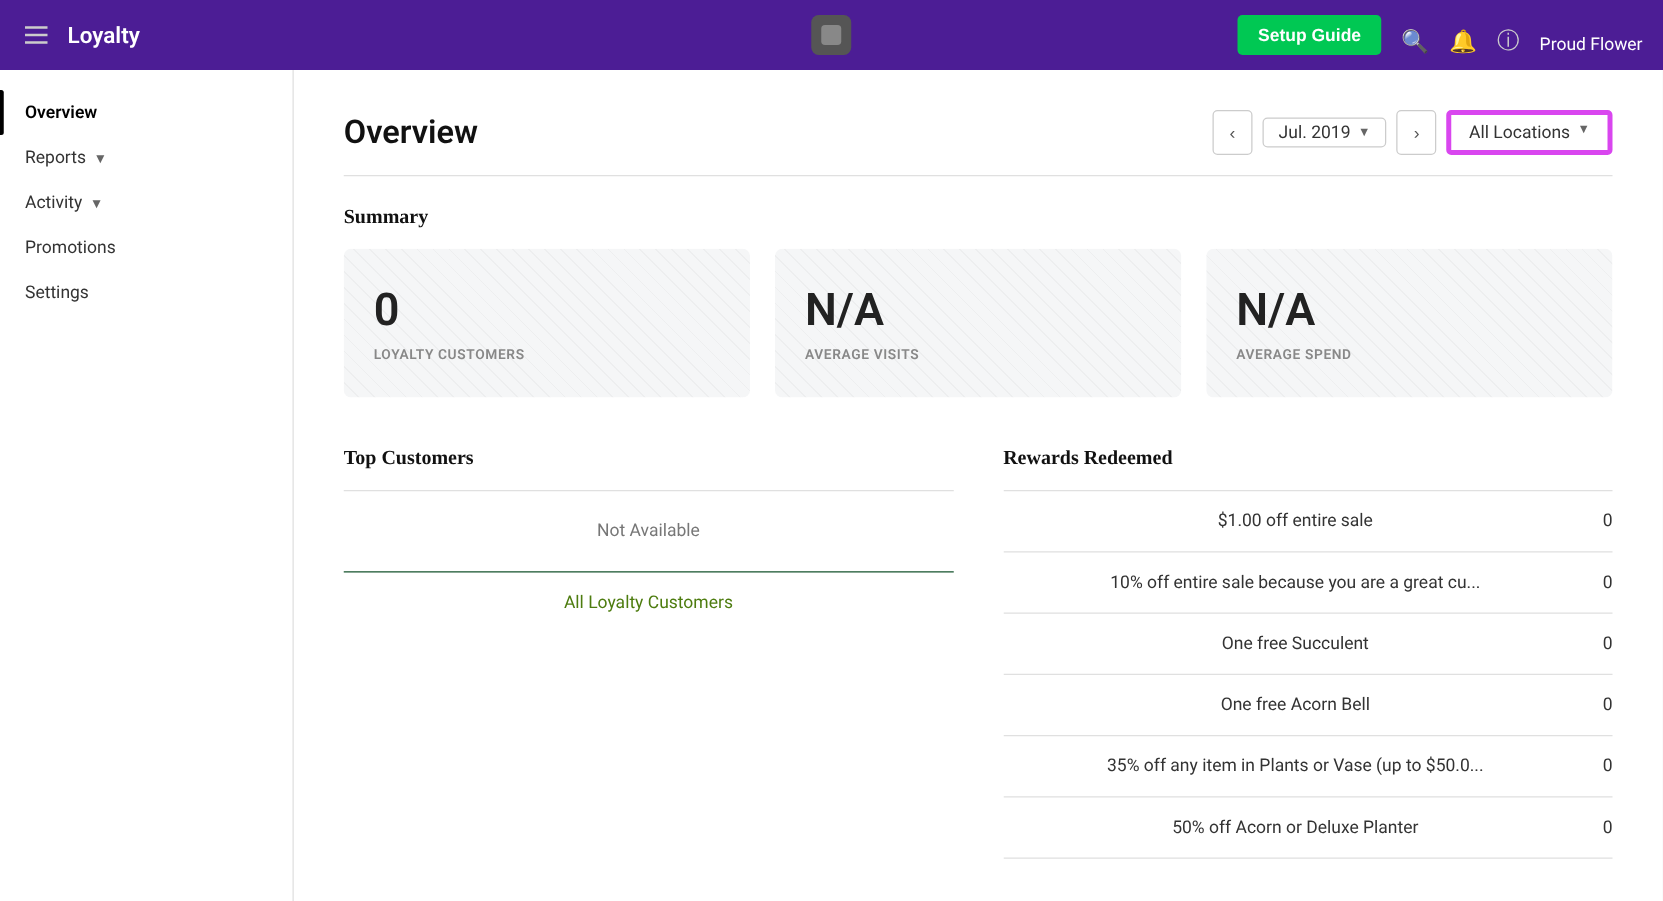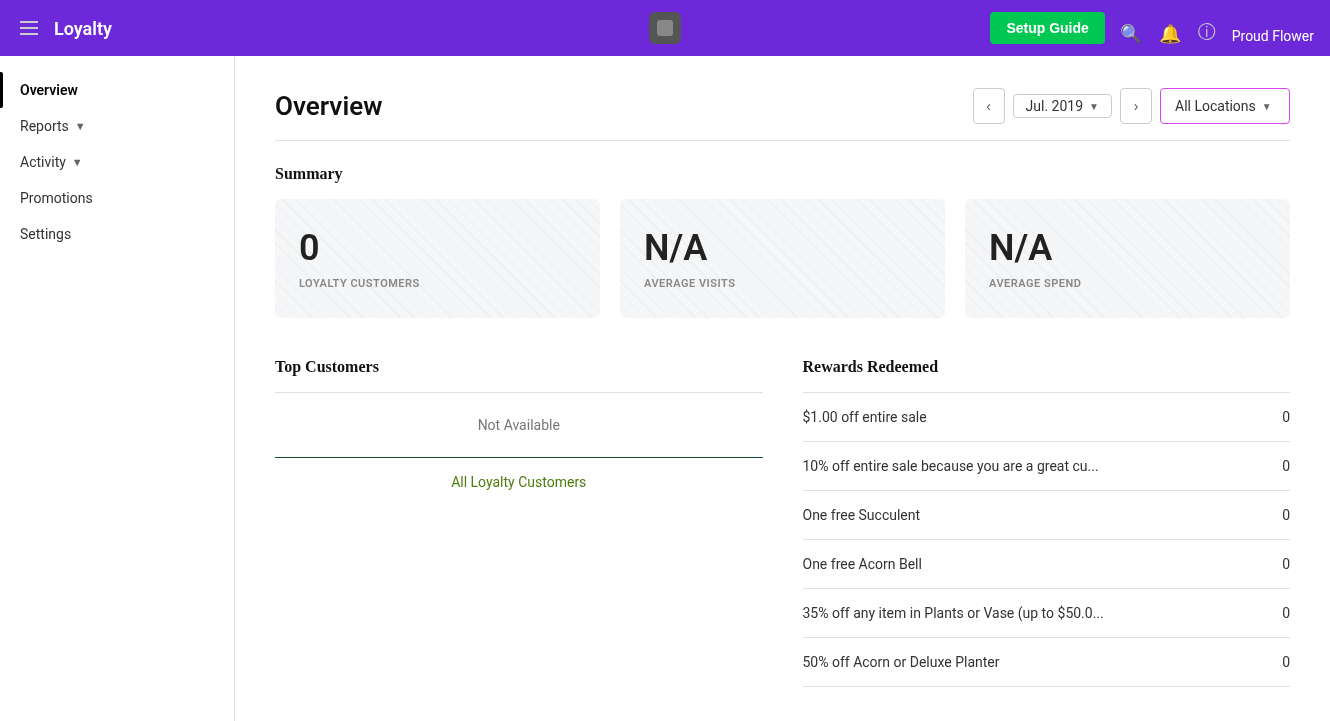--- a/index.html
+++ b/index.html
@@ -1,20 +1,20 @@
 <!DOCTYPE html>
 <html><head>
   <meta charset="utf-8">
   <style>
     * { box-sizing: border-box; margin: 0; padding: 0; }
     body { font-family: -apple-system, BlinkMacSystemFont, 'Segoe UI', Roboto, sans-serif; background: #f5f5f5; color: #333; }
 
     
     .topnav {
-      background: #6d28d9;
+      background: #4c1d95;
       height: 56px;
       display: flex;
       align-items: center;
       padding: 0 16px;
       position: fixed;
       top: 0; left: 0; right: 0;
       z-index: 100;
     }
     .topnav-left {
       display: flex;
@@ -182,26 +182,25 @@
       padding: 6px 12px;
       display: flex;
       align-items: center;
       gap: 6px;
       cursor: pointer;
       font-size: 14px;
       color: #333;
       height: 24px;
     }
     .location-selector {
-      border: 1px solid #d946ef;
+      border: 4px solid #d946ef;
       background: #fff;
       border-radius: 4px;
       padding: 6px 14px;
       display: flex;
-      align-items: center;
       gap: 6px;
       cursor: pointer;
       font-size: 14px;
       color: #333;
       height: 36px;
       min-width: 130px;
     }
     .chevron-down {
       font-size: 10px;
       color: #666;
@@ -289,20 +288,21 @@
       align-items: center;
       justify-content: space-between;
       padding: 16px 0;
       border-bottom: 1px solid #e0e0e0;
       font-size: 14px;
       color: #333;
     }
     .rewards-row-label {
       flex: 1;
       color: #333;
+      text-align: center;
     }
     .rewards-row-count {
       color: #333;
       font-size: 14px;
       min-width: 20px;
       text-align: right;
     }
     .rewards-section-divider {
       border: none;
       border-top: 1px solid #e0e0e0;

